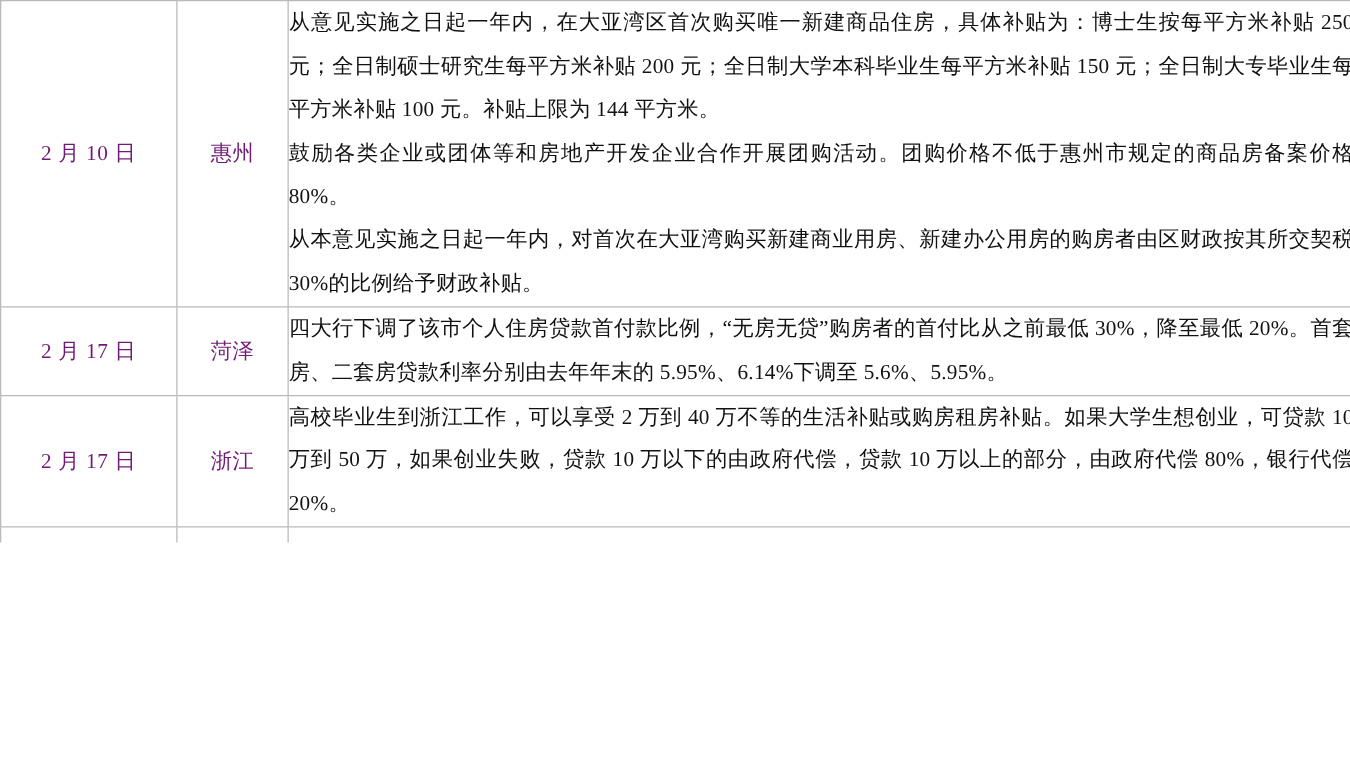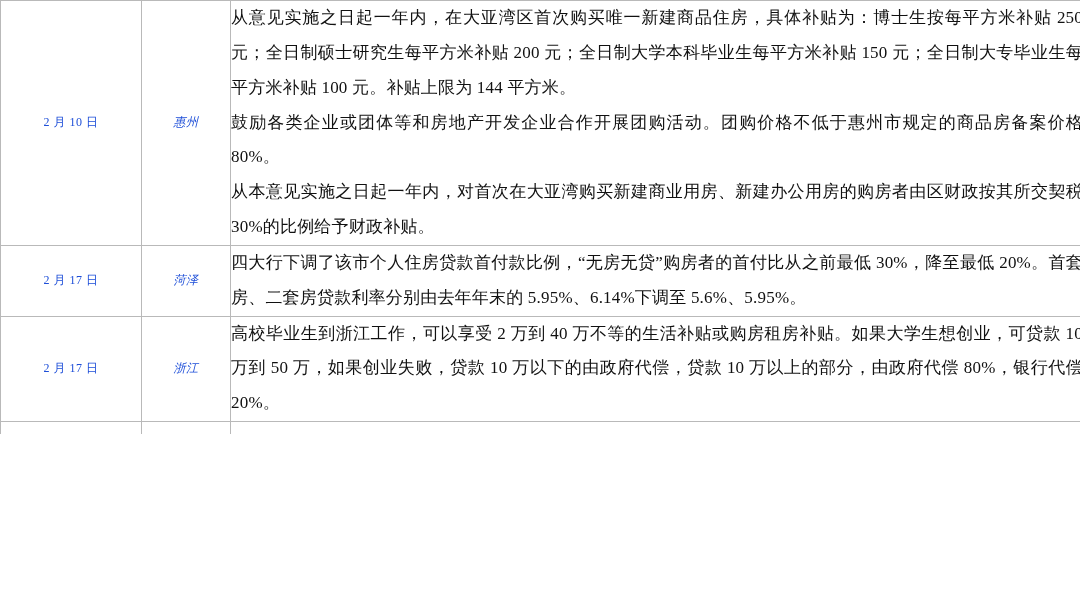--- a/index.html
+++ b/index.html
@@ -18,29 +18,29 @@
     border-collapse: collapse;
     width: 1080px;
     table-layout: fixed;
   }
   .doc-table td {
     border: 1px solid #b9b9b9;
     vertical-align: middle;
     padding: 0;
   }
   .col-date { width: 140px; }
-  .col-city { width: 88px; font-style: italic; }
+  .col-city { width: 88px; }
   .col-body { width: 852px; }
 
   .cell-date, .cell-city {
     text-align: center;
-    font-size: 12px;
+    font-size: 17px;
     line-height: 1.6;
     letter-spacing: 0.5px;
-    color: #1d4ed8;
+    color: #701a75;
     padding: 6px 4px;
   }
   .cell-body {
     text-align: left;
     font-size: 17px;
     line-height: 2.05;
     color: #111;
     padding: 10px 14px 12px 16px;
     letter-spacing: 0.2px;
   }

